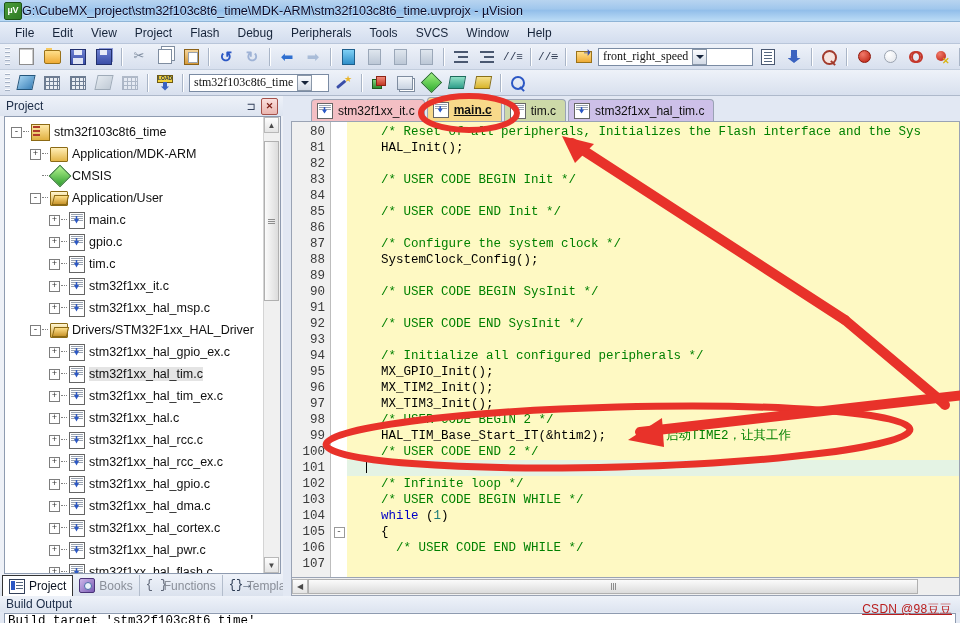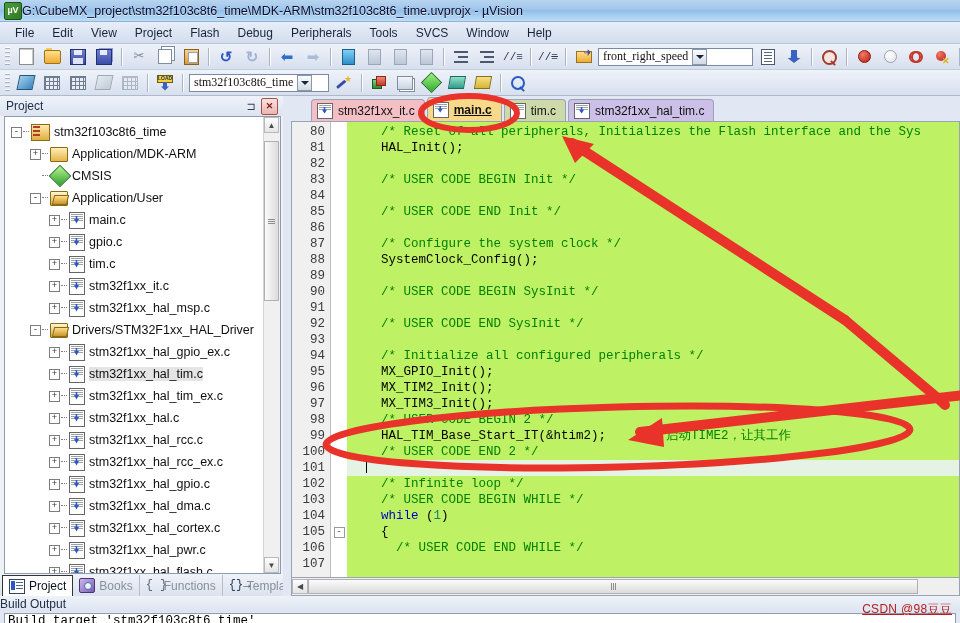--- a/index.html
+++ b/index.html
@@ -273,21 +273,21 @@
     width:14px;height:14px;margin-right:5px;flex:0 0 auto;background:#fff;border:1px solid #666;position:relative;
   }
   .etab .eico:before{content:"";position:absolute;left:1px;top:1px;right:1px;height:6px;
     background:repeating-linear-gradient(to bottom,#9aa3b0 0 1px,transparent 1px 2px);}
   .etab .eico:after{content:"";position:absolute;left:4px;top:3px;width:5px;height:7px;background:#2b57c4;
     clip-path:polygon(35% 0,65% 0,65% 45%,100% 45%,50% 100%,0 45%,35% 45%);}
   .etab.active{height:23px;font-weight:bold;}
   .etab.active .lab{text-decoration:underline;}
 
   .code-area{
-    flex:1;background:#bef264;border:1px solid #9aa3b4;
+    flex:1;background:#fef9c3;border:1px solid #9aa3b4;
     position:relative;overflow:hidden;
     display:flex;
   }
   .gutter{
     width:38px;flex:0 0 auto;
     background:#f0f0f0;
     text-align:right;
     padding-top:2px;
     box-sizing:border-box;
   }
@@ -325,21 +325,21 @@
      display:flex;align-items:center;justify-content:center;}
   .hsb-thumb i{display:block;width:5px;height:7px;
      background-image:repeating-linear-gradient(to right,#8d8d8d 0 1px,transparent 1px 2px);}
 
   
   .buildout{
     position:absolute;left:0;right:0;bottom:0;height:27px;
     background:#e2e8f3;
   }
   .bo-head{
-    height:16px;display:flex;align-items:center;
+    height:16px;padding-left:6px;display:flex;align-items:center;
     color:#20304a;font-size:12px;
     background:linear-gradient(to bottom,#eef2f9,#dde4f0);
   }
   .bo-body{
     position:absolute;left:4px;right:4px;top:17px;bottom:0;
     background:#fff;border:1px solid #8e9bb0;border-bottom:none;overflow:hidden;
   }
   .bo-line{
     font-family:"Liberation Mono",monospace;font-size:12.5px;color:#000;
     white-space:pre;padding-left:3px;line-height:14px;

